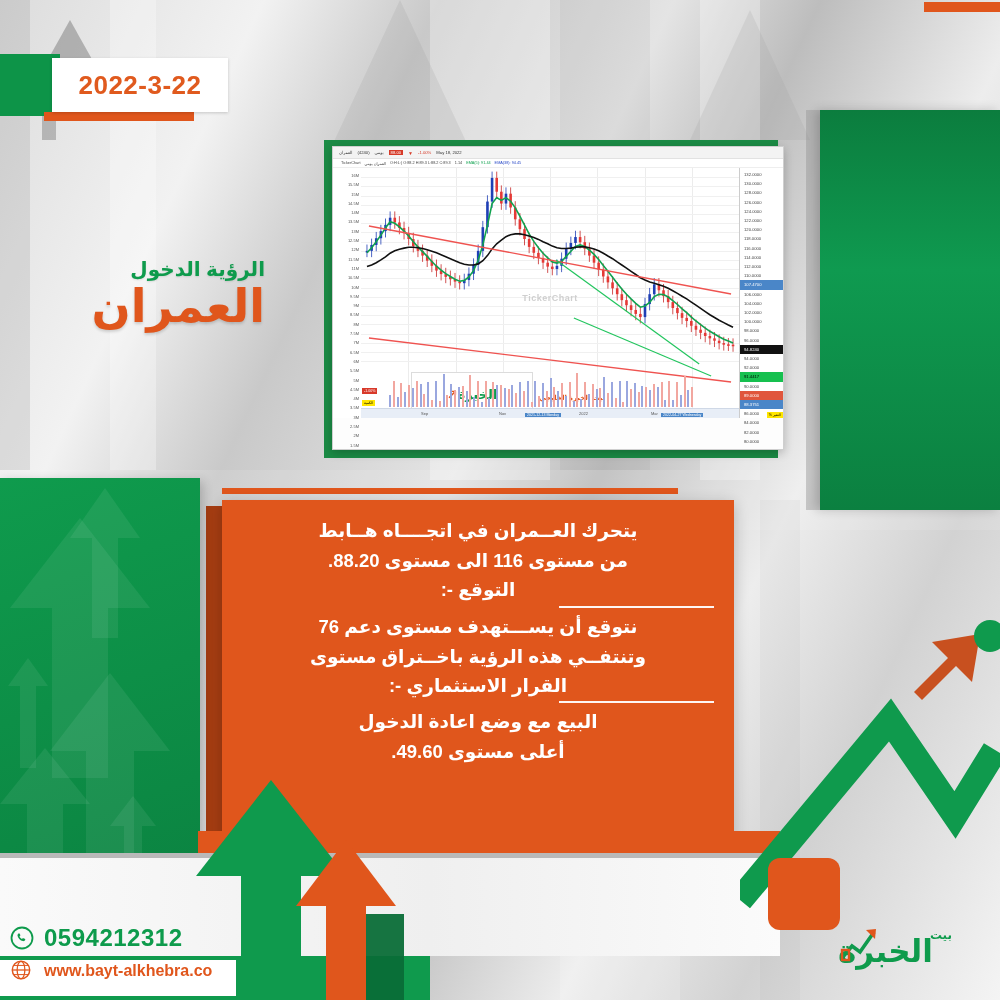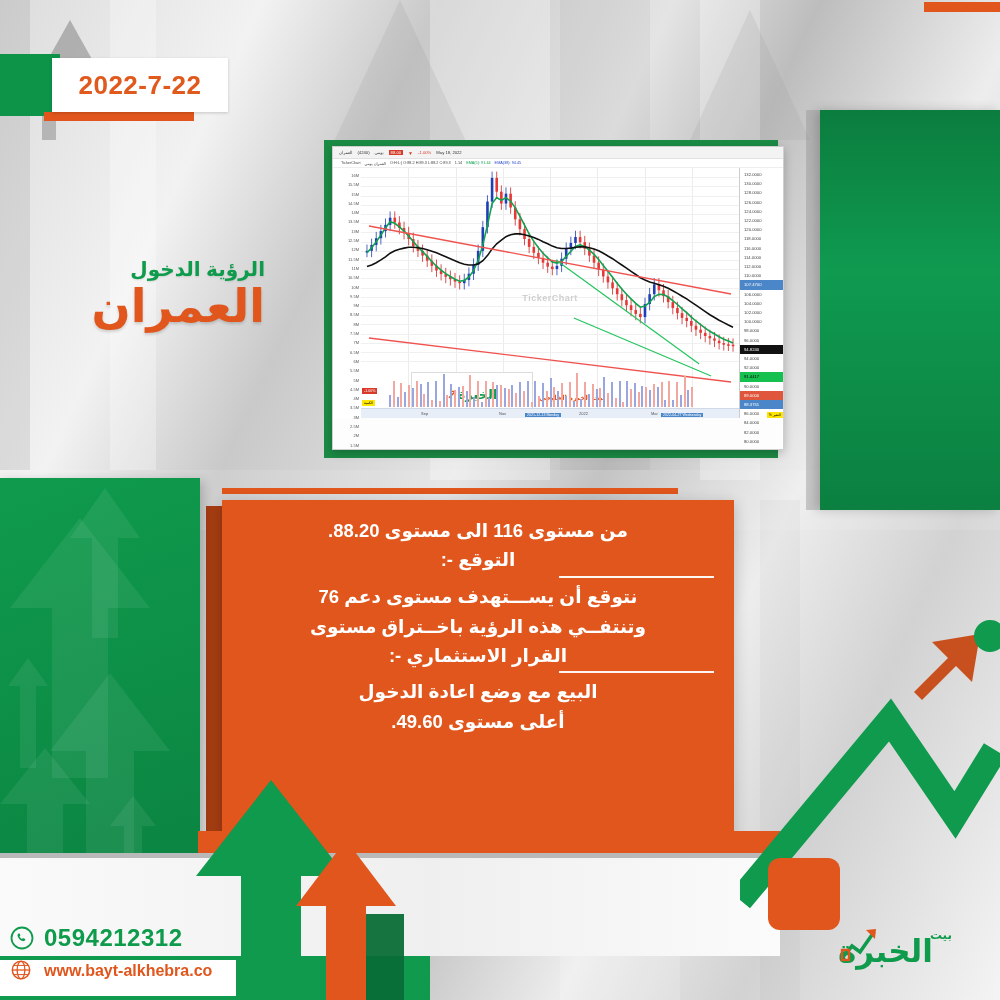--- a/index.html
+++ b/index.html
@@ -259,21 +259,21 @@
   <div class="bg-tri" style="left:690px;top:10px;border-left:60px solid transparent;border-right:60px solid transparent;border-bottom:130px solid rgba(160,160,160,.20);"></div>
   <div class="bg-facet" style="left:0;top:470px;width:1000px;height:60px;opacity:.35;"></div>
   <div class="bg-facet" style="left:560px;top:500px;width:120px;height:500px;opacity:.55;"></div>
   <div class="bg-facet dark" style="left:760px;top:500px;width:40px;height:500px;opacity:.35;"></div>
 
   <div class="tri-grey"></div>
   <div class="bar-tl"></div>
   <div class="green-tab"></div>
   <div class="date-underline"></div>
   <div class="date-card">
-    <span>2022-7-22</span>
+    <span>2022-3-22</span>
   </div>
   <div class="tick-or-1"></div>
   <div class="tick-or-2"></div>
 
   <div class="headline">
     <div class="sub">الرؤية الدخول</div>
     <div class="main">العمران</div>
   </div>
 
   <div class="right-green-strip"></div>
@@ -675,20 +675,21 @@
         <div class="yellow-chip-left">الكمية</div>
       </div>
 
       <div class="yellow-chip">التغير %</div>
     </div>
   </div>
 
   <div class="panel-rule"></div>
   <div class="panel-left-dark"></div>
   <div class="orange-panel">
+    <div class="line">يتحرك العــمران في اتجــــاه هــابط</div>
     <div class="line">من مستوى 116 الى مستوى 88.20.</div>
     <div class="head">التوقع -:</div>
     <div class="hdr-sep"></div>
     <div class="line">نتوقع أن يســـتهدف مستوى دعم 76</div>
     <div class="line">وتنتفــي هذه الرؤية باخــتراق مستوى</div>
     <div class="head">القرار الاستثماري -:</div>
     <div class="hdr-sep"></div>
     <div class="line">البيع مع  وضع اعادة الدخول</div>
     <div class="line">أعلى مستوى  49.60.</div>
   </div>

